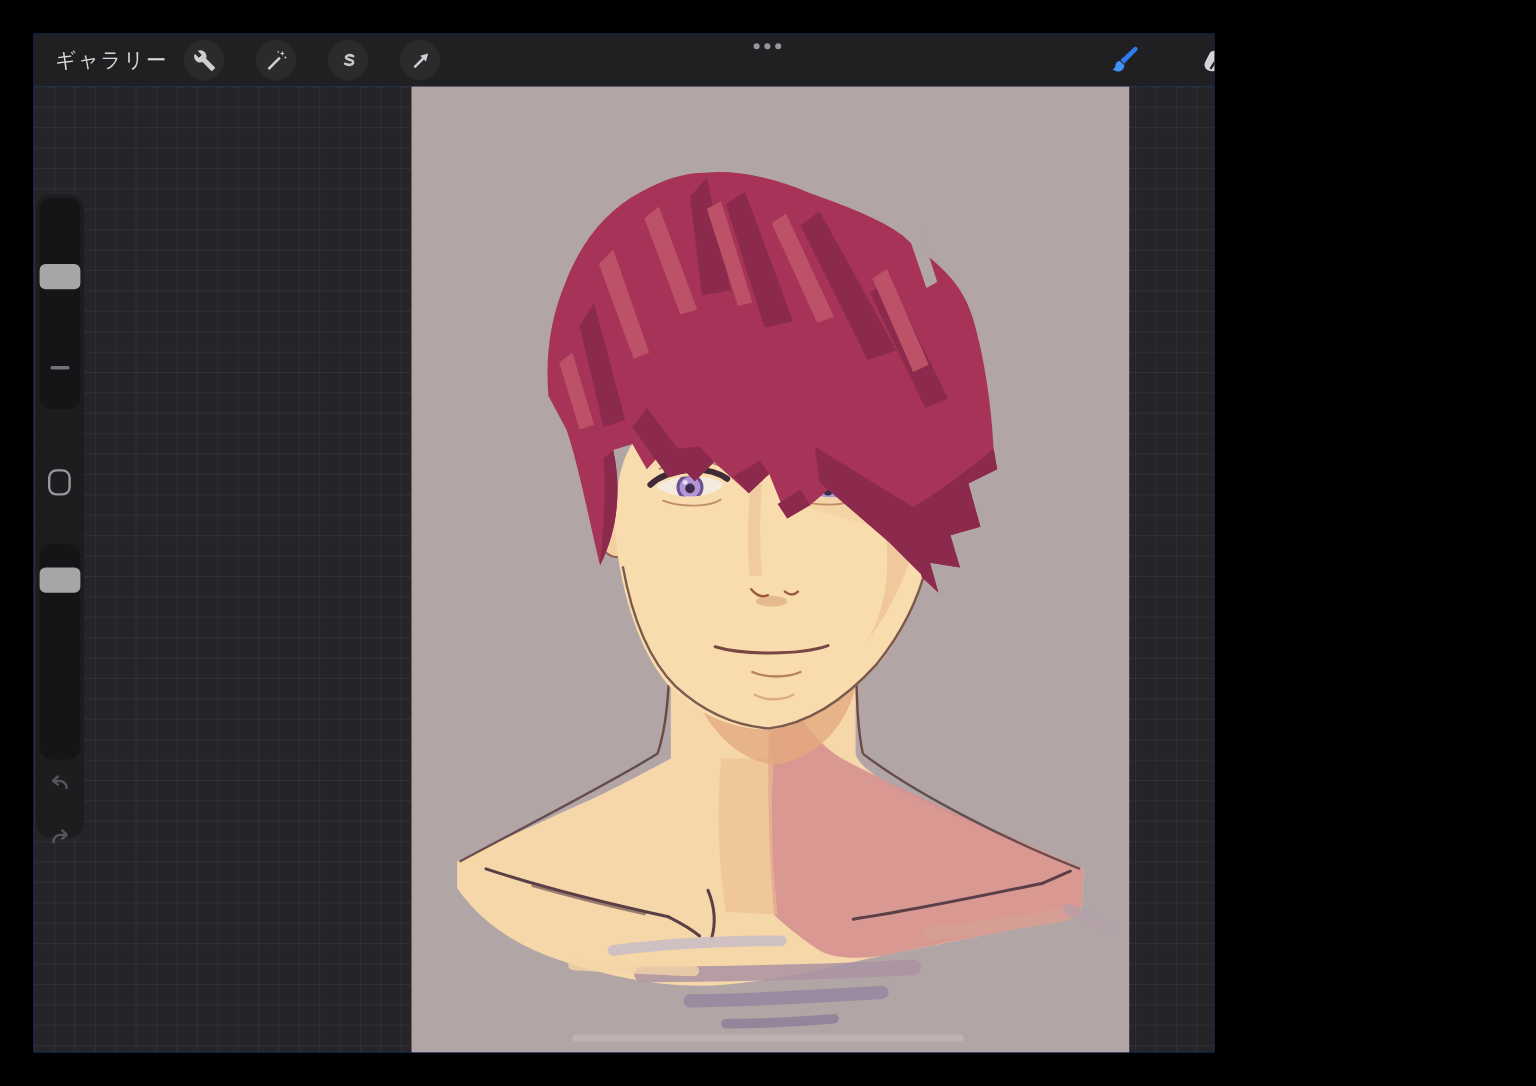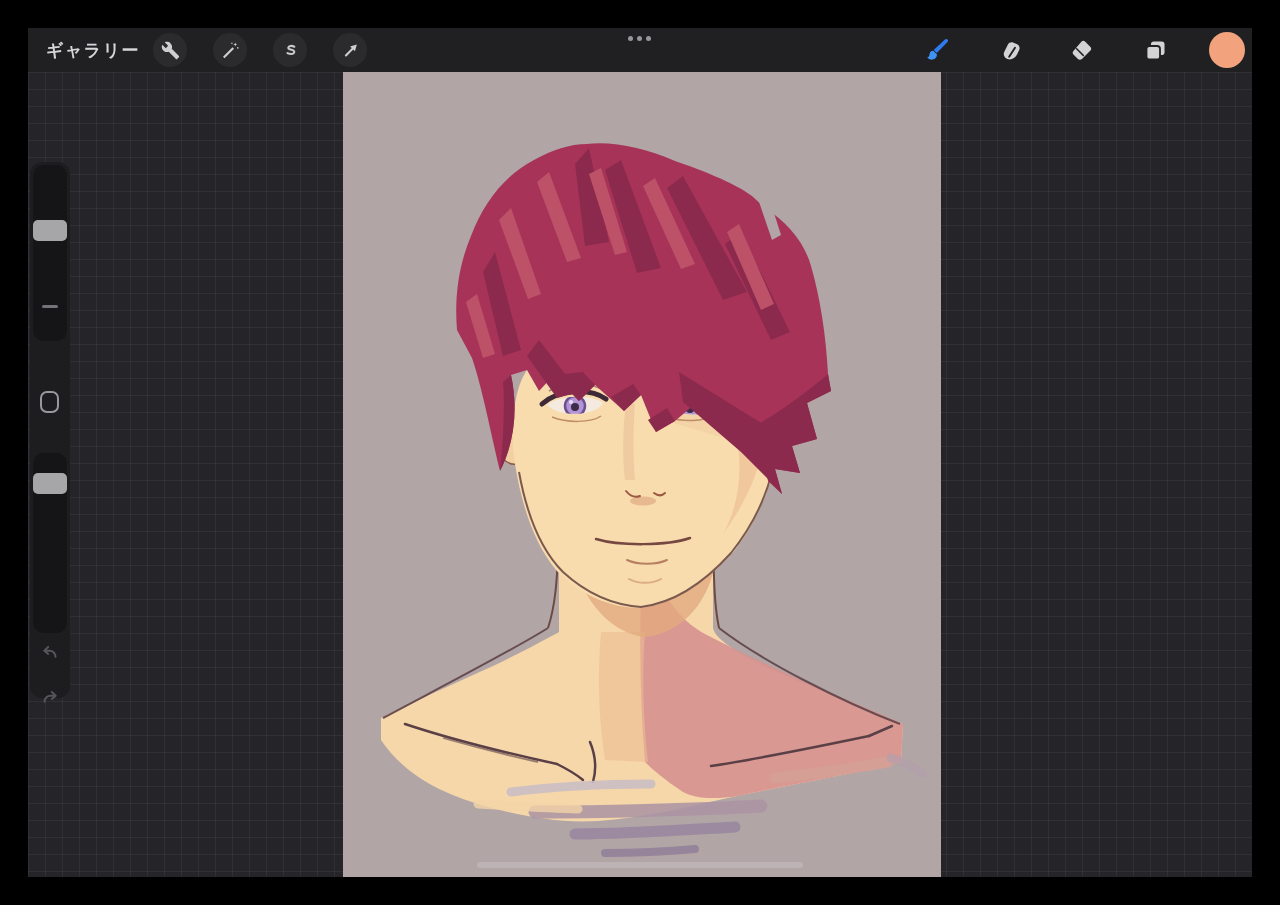--- a/index.html
+++ b/index.html
@@ -1,18 +1,18 @@
 <!DOCTYPE html>
 <html><head>
 <meta charset="utf-8">
 <style>
   html,body{margin:0;padding:0;background:#000;width:1280px;height:905px;overflow:hidden;
     font-family:"Liberation Sans","DejaVu Sans",sans-serif;}
   .frame{position:absolute;inset:0;background:#000;}
-  .app{position:absolute;left:28px;top:28px;width:1224px;height:849px;background:#1d4ed8;overflow:hidden;font-weight:bold;}
+  .app{position:absolute;left:28px;top:28px;width:984px;height:849px;background:#1d4ed8;overflow:hidden;}
   
   .workspace{position:absolute;left:0;top:44px;width:1224px;height:805px;background:#252529;
     background-image:linear-gradient(rgba(255,255,255,.05) 1px,transparent 1px),
                      linear-gradient(90deg,rgba(255,255,255,.05) 1px,transparent 1px);
     background-size:17px 17px;}
   
   .toolbar{position:absolute;left:0;top:0;width:1224px;height:44px;background:#202023;}
   .gallery{position:absolute;left:18px;top:0;height:44px;display:flex;align-items:center;
     color:#d6d6d8;font-size:17px;letter-spacing:1.5px;cursor:default;}
   .circle-btn{position:absolute;top:5px;width:34px;height:34px;border-radius:50%;background:#2b2b2e;

